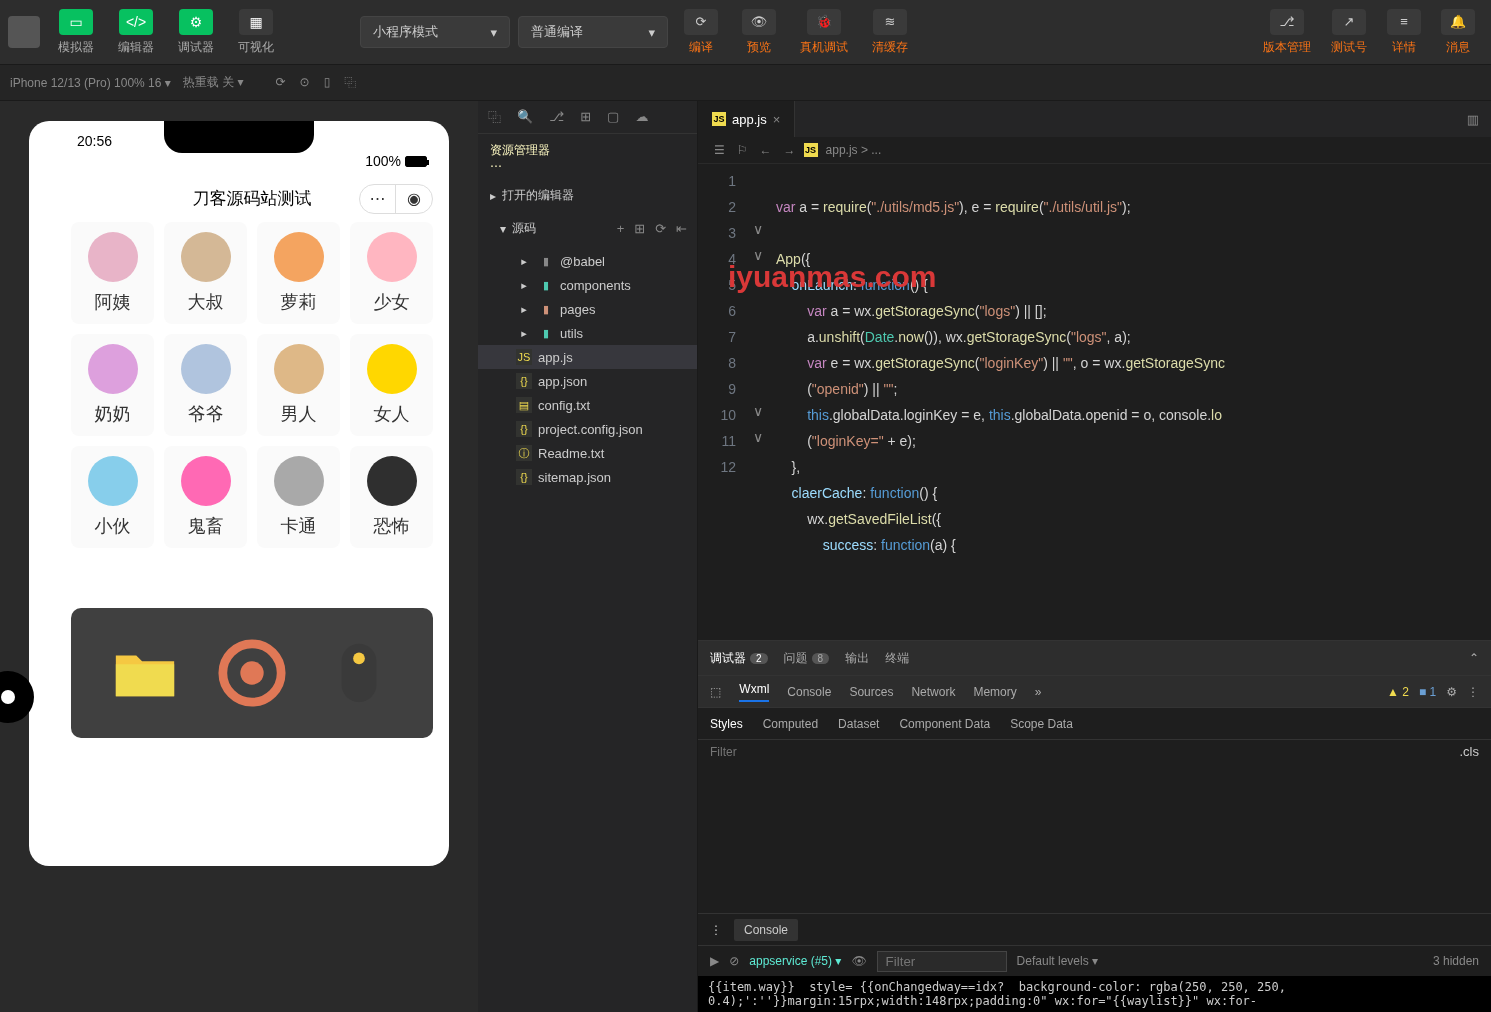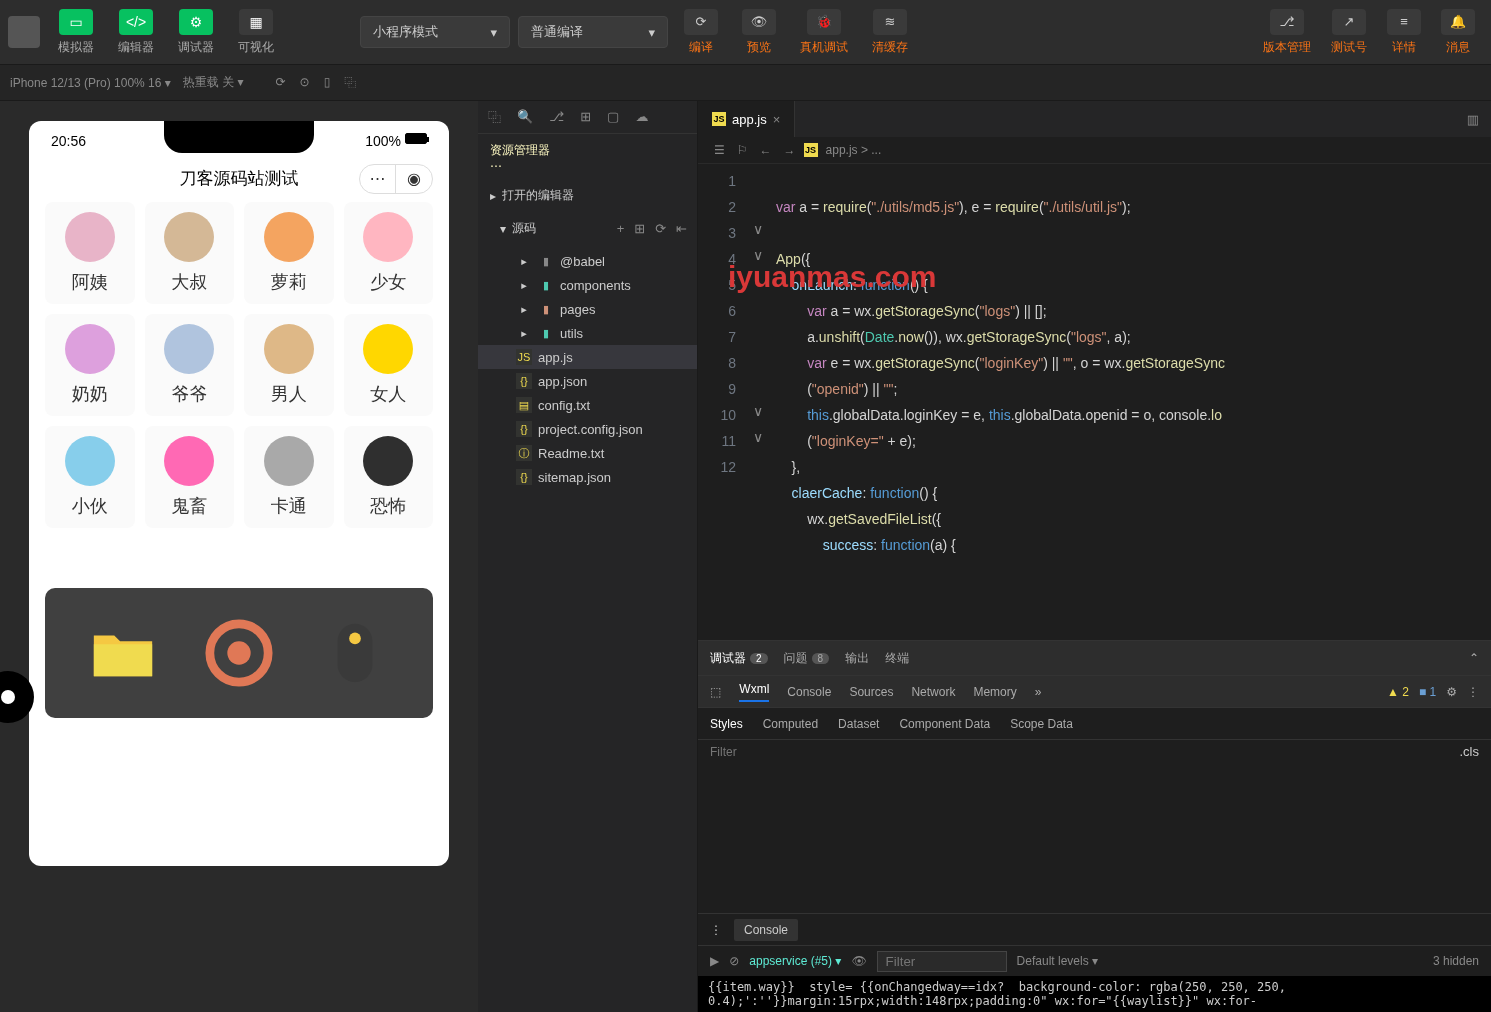--- a/index.html
+++ b/index.html
@@ -24,24 +24,24 @@
 
 .secondbar { display:flex; align-items:center; height:36px; background:#252525; border-bottom:1px solid #1a1a1a; padding:0 10px; gap:12px; color:#888; font-size:12px;}
 .secondbar .sb-item { cursor:pointer; }
 .secondbar .sb-icons { display:flex; gap:14px; margin-left:20px; }
 
 
 .main { display: flex; height: calc(100% - 101px); }
 
 
 .sim-panel { width: 478px; background: #2a2a2a; display: flex; flex-direction:column; align-items:center; padding-top:20px; position:relative;}
-.phone { width: 420px; height: 745px; background:#fff; border-radius: 12px; position:relative; overflow:hidden; }
+.phone { width: 420px; height: 745px; background:#fff; border-radius: 20px; position:relative; overflow:hidden;padding-left:26px; }
 .notch { position:absolute; top:0; left:50%; transform:translateX(-50%); width:150px; height:32px; background:#000; border-radius:0 0 18px 18px; z-index:2;}
 .status-bar { display:flex; justify-content:space-between; padding:12px 22px 0; color:#000; font-size:14px; font-weight:500;}
-.status-right { display:flex; gap:4px;}
+.status-right { display:flex; align-items:center; gap:4px;margin-top:20px;}
 .battery { width:22px; height:11px; border:1px solid #000; border-radius:2px; position:relative;}
 .battery::after { content:''; position:absolute; right:-3px; top:3px; width:2px; height:5px; background:#000;}
 .battery-fill { width:100%; height:100%; background:#000;}
 .app-header { display:flex; align-items:center; justify-content:center; padding:18px 12px 12px; position:relative; color:#000;}
 .app-title { font-size:17px;}
 .capsule { position:absolute; right:16px; display:flex; border:1px solid #ddd; border-radius:16px; overflow:hidden;}
 .capsule span { width:36px; height:28px; display:flex; align-items:center; justify-content:center; font-size:16px; color:#333;}
 .capsule span:first-child { border-right:1px solid #ddd;}
 .grid { display:grid; grid-template-columns:repeat(4,1fr); gap:10px; padding:0 16px;}
 .grid-item { background:#fafafa; border-radius:8px; display:flex; flex-direction:column; align-items:center; padding:10px 4px;}

